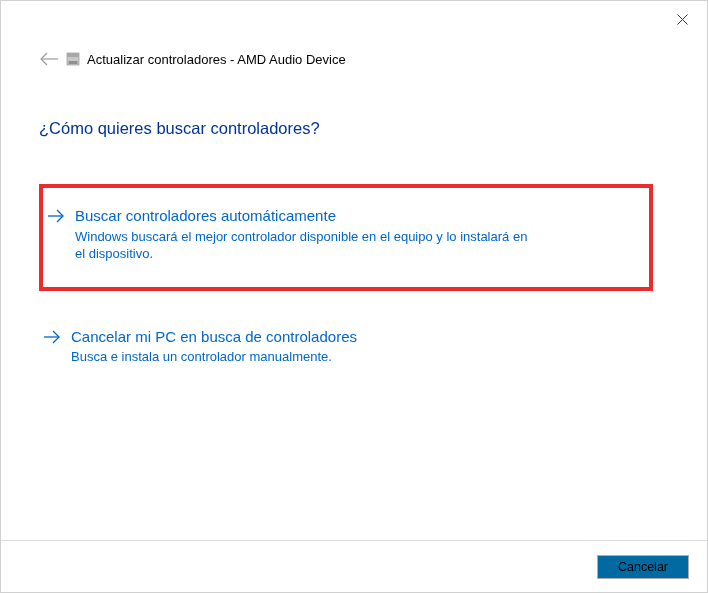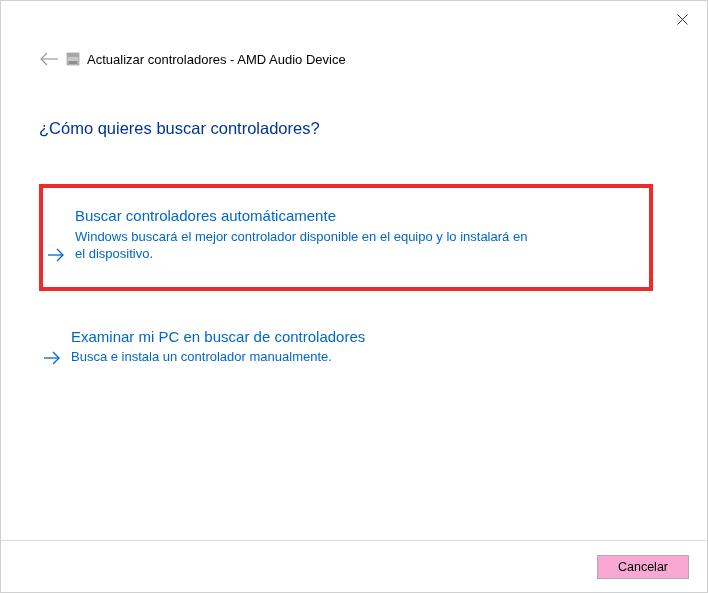--- a/index.html
+++ b/index.html
@@ -68,21 +68,21 @@
     .content {
       padding: 52px 54px 0 38px;
     }
     .question {
       font-size: 16.5px;
       color: #003399;
       margin-bottom: 46px;
     }
     .option {
       display: flex;
-      align-items: flex-end;
+      align-items: flex-start;
       padding: 12px 12px 14px 4px;
       cursor: pointer;
       gap: 10px;
       margin-bottom: 18px;
     }
     .highlighted {
       border: 4px solid #ee2b2b;
       margin-bottom: 24px;
       padding: 18px 12px 24px 4px;
     }
@@ -122,21 +122,21 @@
       border-top: 1px solid #dcdcdc;
       display: flex;
       justify-content: flex-end;
       align-items: center;
       padding-right: 18px;
       background: #ffffff;
     }
     .cancel-btn {
       width: 92px;
       height: 24px;
-      background: #f9a8d4;
+      background: #0369a1;
       border: 1px solid #adadad;
       font-size: 12.5px;
       color: #000;
       cursor: pointer;
       display: flex;
       align-items: center;
       justify-content: center;
     }
   </style>
 </head>
@@ -185,21 +185,21 @@
   </div>
 
   <div class="option">
     <div class="option-arrow">
       <svg viewBox="0 0 18 16">
         <line x1="1" y1="8" x2="16" y2="8" stroke="#0066cc" stroke-width="1.3"></line>
         <polyline points="10,2 16,8 10,14" fill="none" stroke="#0066cc" stroke-width="1.3"></polyline>
       </svg>
     </div>
     <div class="option-text">
-      <div class="option-title">Examinar mi PC en buscar de controladores</div>
+      <div class="option-title">Cancelar mi PC en busca de controladores</div>
       <div class="option-desc">Busca e instala un controlador manualmente.</div>
     </div>
   </div>
 </div>
 
 <div class="footer">
   <div class="cancel-btn">
     <span>Cancelar</span>
   </div>
 </div>

